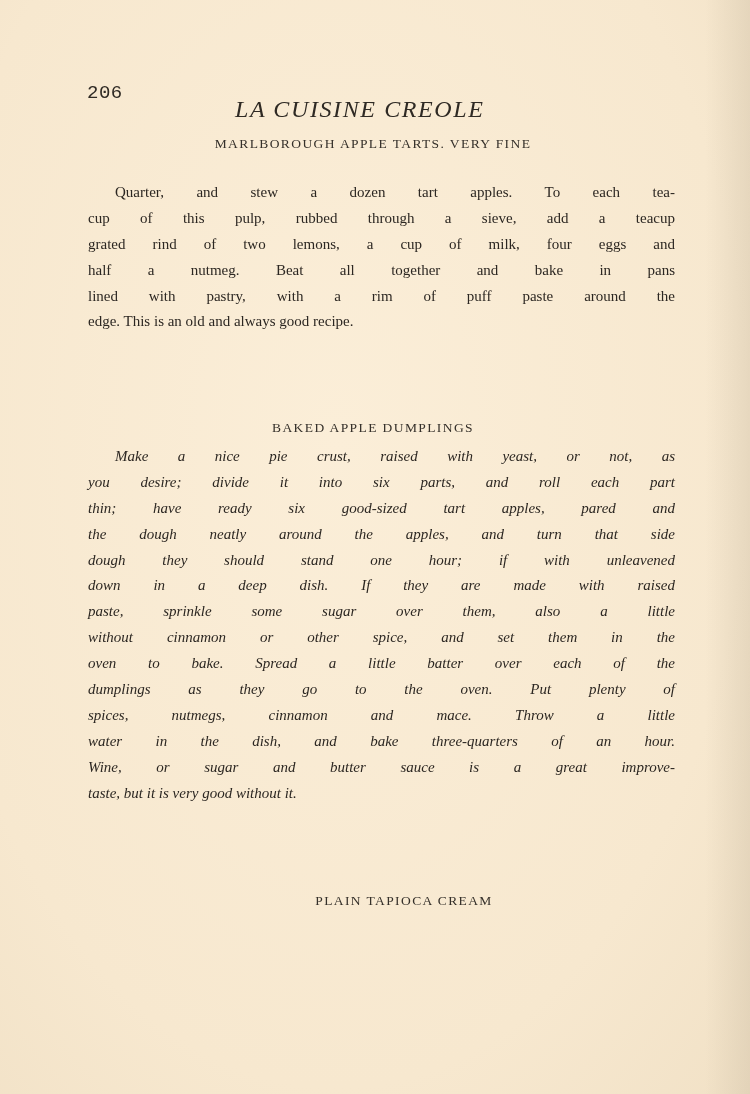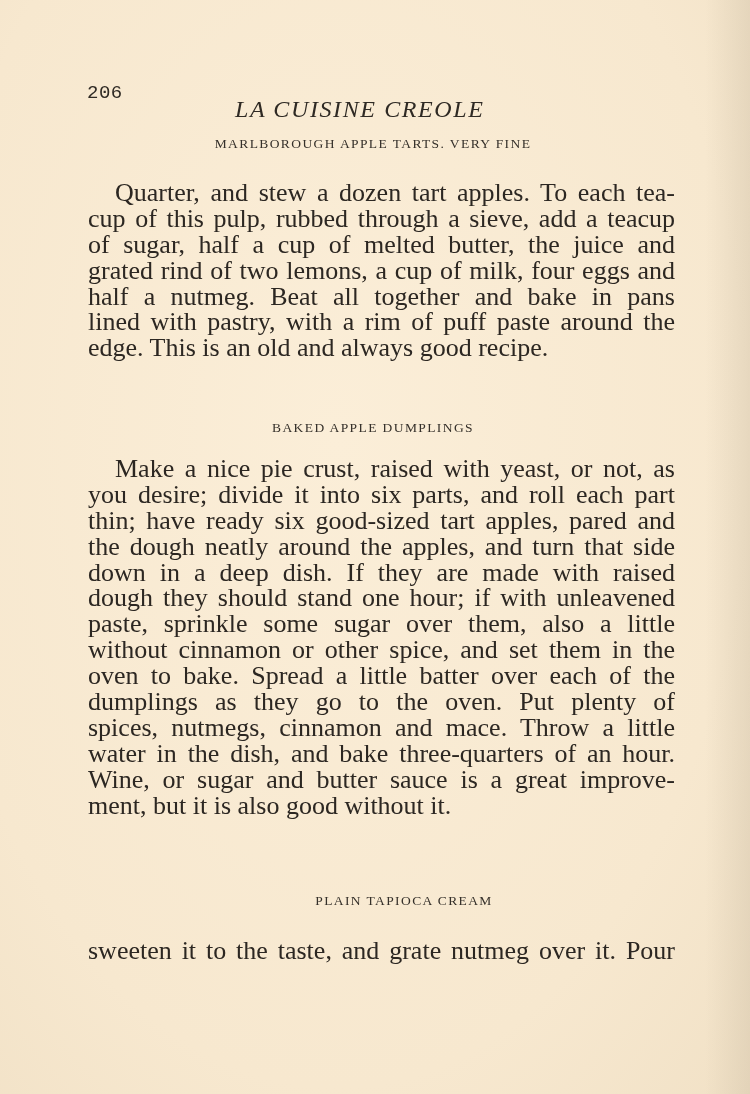--- a/index.html
+++ b/index.html
@@ -55,21 +55,21 @@
       font-family: "Liberation Serif", serif;
       font-size: 13.5px;
       letter-spacing: 1.4px;
       color: #35302a;
     }
     .paragraph {
       position: absolute;
       left: 88px;
       width: 587px;
       font-family: "Liberation Serif", serif;
-      font-size: 26px;
+      font-size: 15px;
       line-height: 25.9px;
       text-align: justify;
       color: #2c2722;
     }
     .line {
       display: block;
       text-align: justify;
       text-align-last: justify;
       white-space: nowrap;
       height: 25.9px;
@@ -103,55 +103,52 @@
 
   <div class="section-heading" style="top:136px;">MARLBOROUGH APPLE TARTS.  VERY FINE</div>
   <div class="paragraph" style="top:180px;">
     <span class="line indent">
         <span class="line-inner">Quarter, and stew a dozen tart apples.  To each tea-</span>
       </span>
     <span class="line">
         <span class="line-inner">cup of this pulp, rubbed through a sieve, add a teacup</span>
       </span>
     <span class="line">
-        <span class="line-inner">of sugar, half a cup of melted butter, the juice and</span>
-      </span>
-    <span class="line">
         <span class="line-inner">grated rind of two lemons, a cup of milk, four eggs and</span>
       </span>
     <span class="line">
         <span class="line-inner">half a nutmeg.  Beat all together and bake in pans</span>
       </span>
     <span class="line">
         <span class="line-inner">lined with pastry, with a rim of puff paste around the</span>
       </span>
     <span class="line last">
         <span class="line-inner">edge.  This is an old and always good recipe.</span>
       </span>
   </div>
 
   <div class="section-heading" style="top:420px;">BAKED APPLE DUMPLINGS</div>
-  <div class="paragraph" style="top:456px;">
+  <div class="paragraph" style="top:444px;font-style:italic;">
     <span class="line indent">
         <span class="line-inner">Make a nice pie crust, raised with yeast, or not, as</span>
       </span>
     <span class="line">
         <span class="line-inner">you desire; divide it into six parts, and roll each part</span>
       </span>
     <span class="line">
         <span class="line-inner">thin; have ready six good-sized tart apples, pared and</span>
       </span>
     <span class="line">
         <span class="line-inner">the dough neatly around the apples, and turn that side</span>
       </span>
     <span class="line">
-        <span class="line-inner">down in a deep dish.  If they are made with raised</span>
+        <span class="line-inner">dough they should stand one hour; if with unleavened</span>
       </span>
     <span class="line">
-        <span class="line-inner">dough they should stand one hour; if with unleavened</span>
+        <span class="line-inner">down in a deep dish.  If they are made with raised</span>
       </span>
     <span class="line">
         <span class="line-inner">paste, sprinkle some sugar over them, also a little</span>
       </span>
     <span class="line">
         <span class="line-inner">without cinnamon or other spice, and set them in the</span>
       </span>
     <span class="line">
         <span class="line-inner">oven to bake.  Spread a little batter over each of the</span>
       </span>
@@ -161,24 +158,21 @@
     <span class="line">
         <span class="line-inner">spices, nutmegs, cinnamon and mace.  Throw a little</span>
       </span>
     <span class="line">
         <span class="line-inner">water in the dish, and bake three-quarters of an hour.</span>
       </span>
     <span class="line">
         <span class="line-inner">Wine, or sugar and butter sauce is a great improve-</span>
       </span>
     <span class="line last">
-        <span class="line-inner">ment, but it is also good without it.</span>
+        <span class="line-inner">taste, but it is very good without it.</span>
       </span>
   </div>
 
   <div class="section-heading" style="top:893px;padding-left:31px;">PLAIN TAPIOCA CREAM</div>
   <div class="paragraph" style="top:938px;">
-    <span class="line">
-        <span class="line-inner">sweeten it to the taste, and grate nutmeg over it. Pour</span>
-      </span>
   </div>
 
 </div>
 
 </body></html>

